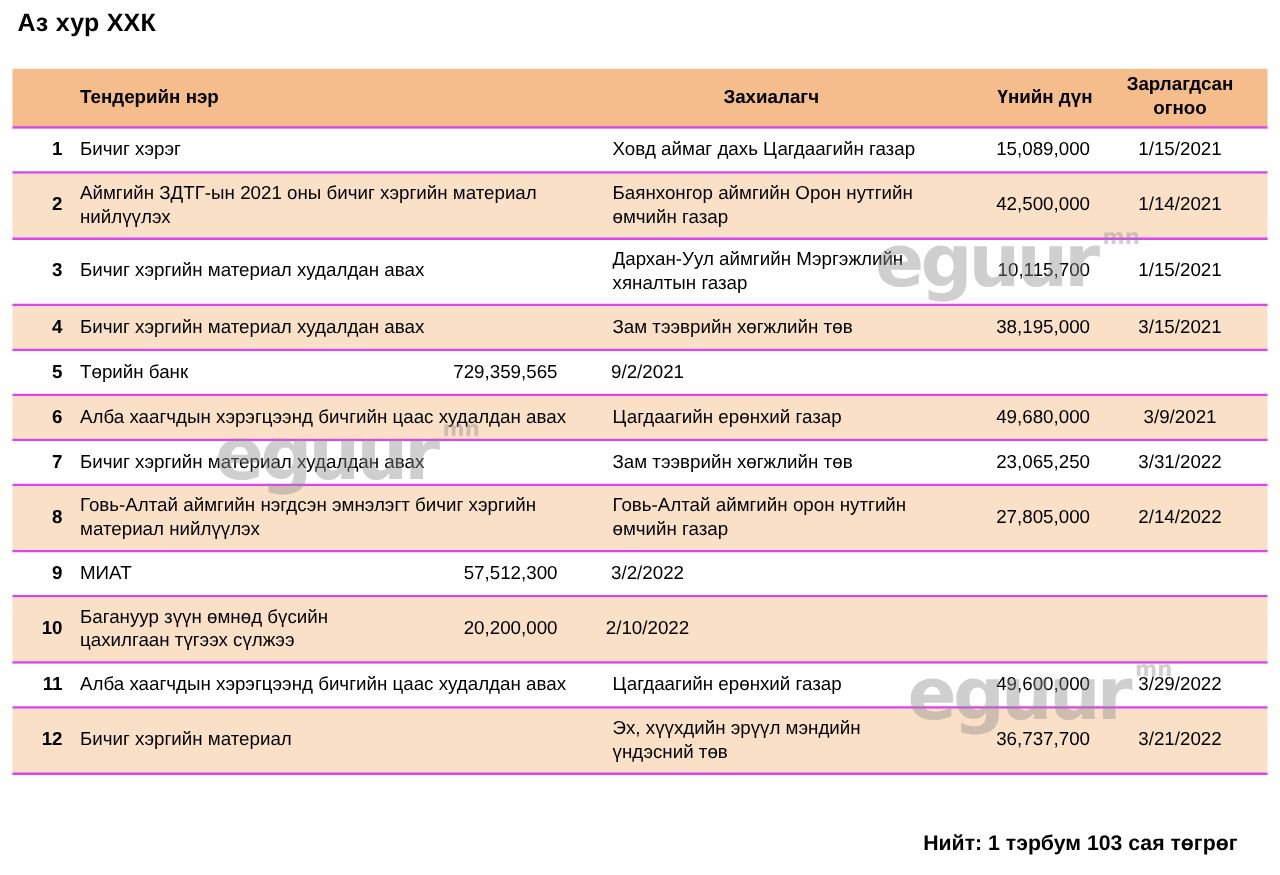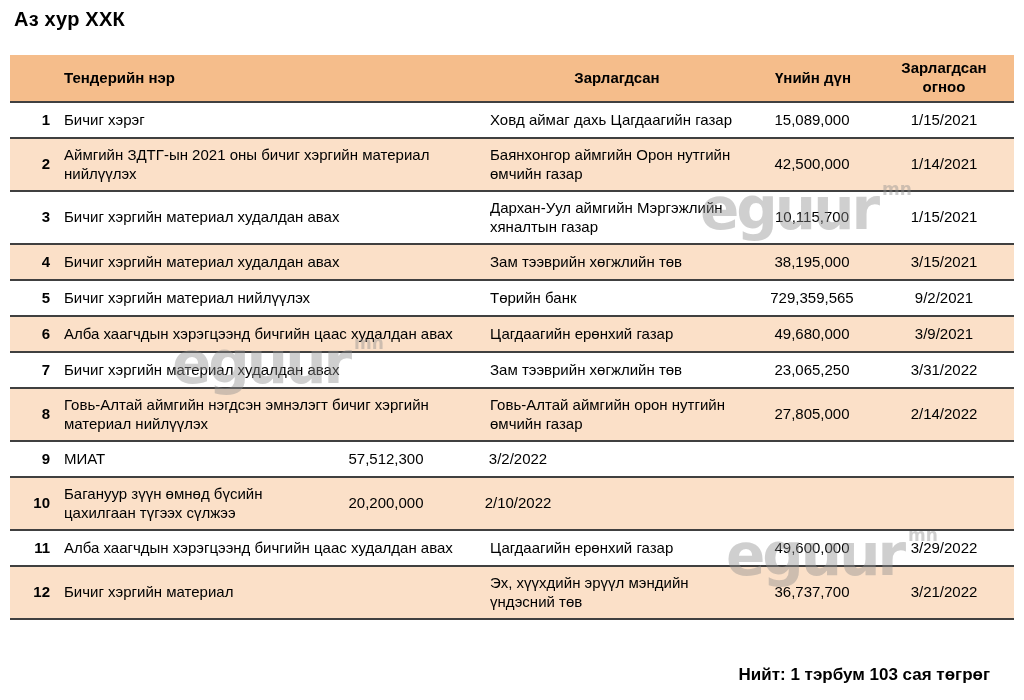--- a/index.html
+++ b/index.html
@@ -25,34 +25,34 @@
     position: absolute;
     left: 10px; top: 55px;
     width: 1004px;
     font-size: 15px;
     line-height: 1.3;
   }
 
   .thead, .trow {
     display: flex;
     align-items: center;
-    border-bottom: 2px solid #404040;
+    border-bottom: 2px solid #d946ef;
   }
   .thead {
     background: var(--header-bg, #F5BD8B);
     min-height: 42px;
     font-weight: bold;
   }
   .trow { min-height: 36px; background: var(--row-bg, #ffffff); }
   .tbody .trow:nth-child(even) { background: var(--row-alt-bg, #FBE0C8); }
 
   .c-num    { width: 44px;  flex: none; text-align: right; font-weight: bold; padding-right: 4px; }
   .c-name   { flex: 1; padding: 6px 18px 6px 10px; }
   .c-client { width: 272px; flex: none; padding: 6px 8px 6px 10px; }
-  .c-amount { width: 122px; flex: none; text-align: center; padding-right: 2px; }
+  .c-amount { width: 122px; flex: none; text-align: right; padding-right: 2px; }
   .c-date   { width: 140px; flex: none; text-align: center; }
 
   .thead .c-name   { text-align: left; }
   .thead .c-client { text-align: center; }
   .thead .c-amount { padding-right: 0; }
   .thead .c-date   { line-height: 1.25; padding: 4px 6px; }
 
   .total {
     position: absolute;
     right: 34px; top: 665px;
@@ -87,21 +87,21 @@
 <body>
 
 <div class="page">
 
   <div class="title">Аз хур ХХК</div>
 
   <div class="table">
     <div class="thead">
       <div class="c-num"></div>
       <div class="c-name">Тендерийн нэр</div>
-      <div class="c-client">Зарлагдсан</div>
+      <div class="c-client">Захиалагч</div>
       <div class="c-amount">Үнийн дүн</div>
       <div class="c-date">Зарлагдсан огноо</div>
     </div>
     <div class="tbody">
     <div class="trow">
       <div class="c-num">1</div>
       <div class="c-name">Бичиг хэрэг</div>
       <div class="c-client">Ховд аймаг дахь Цагдаагийн газар</div>
       <div class="c-amount">15,089,000</div>
       <div class="c-date">1/15/2021</div>
@@ -126,21 +126,20 @@
     <div class="trow">
       <div class="c-num">4</div>
       <div class="c-name">Бичиг хэргийн материал худалдан авах</div>
       <div class="c-client">Зам тээврийн хөгжлийн төв</div>
       <div class="c-amount">38,195,000</div>
       <div class="c-date">3/15/2021</div>
     </div>
 
     <div class="trow">
       <div class="c-num">5</div>
-      <div class="c-name">Бичиг хэргийн материал нийлүүлэх</div>
       <div class="c-client">Төрийн банк</div>
       <div class="c-amount">729,359,565</div>
       <div class="c-date">9/2/2021</div>
     </div>
 
     <div class="trow">
       <div class="c-num">6</div>
       <div class="c-name">Алба хаагчдын хэрэгцээнд бичгийн цаас худалдан авах</div>
       <div class="c-client">Цагдаагийн ерөнхий газар</div>
       <div class="c-amount">49,680,000</div>

